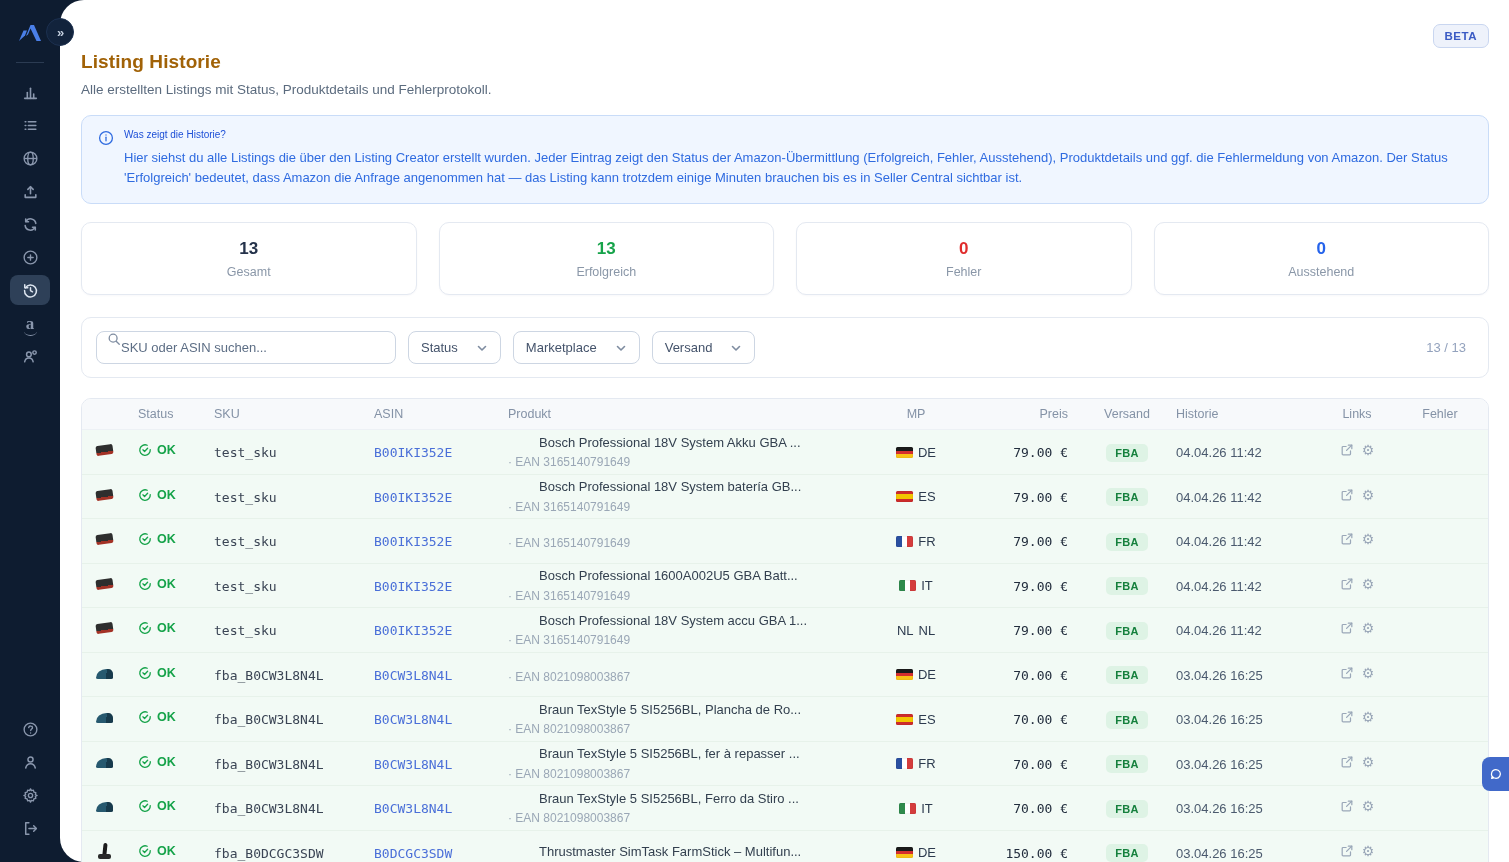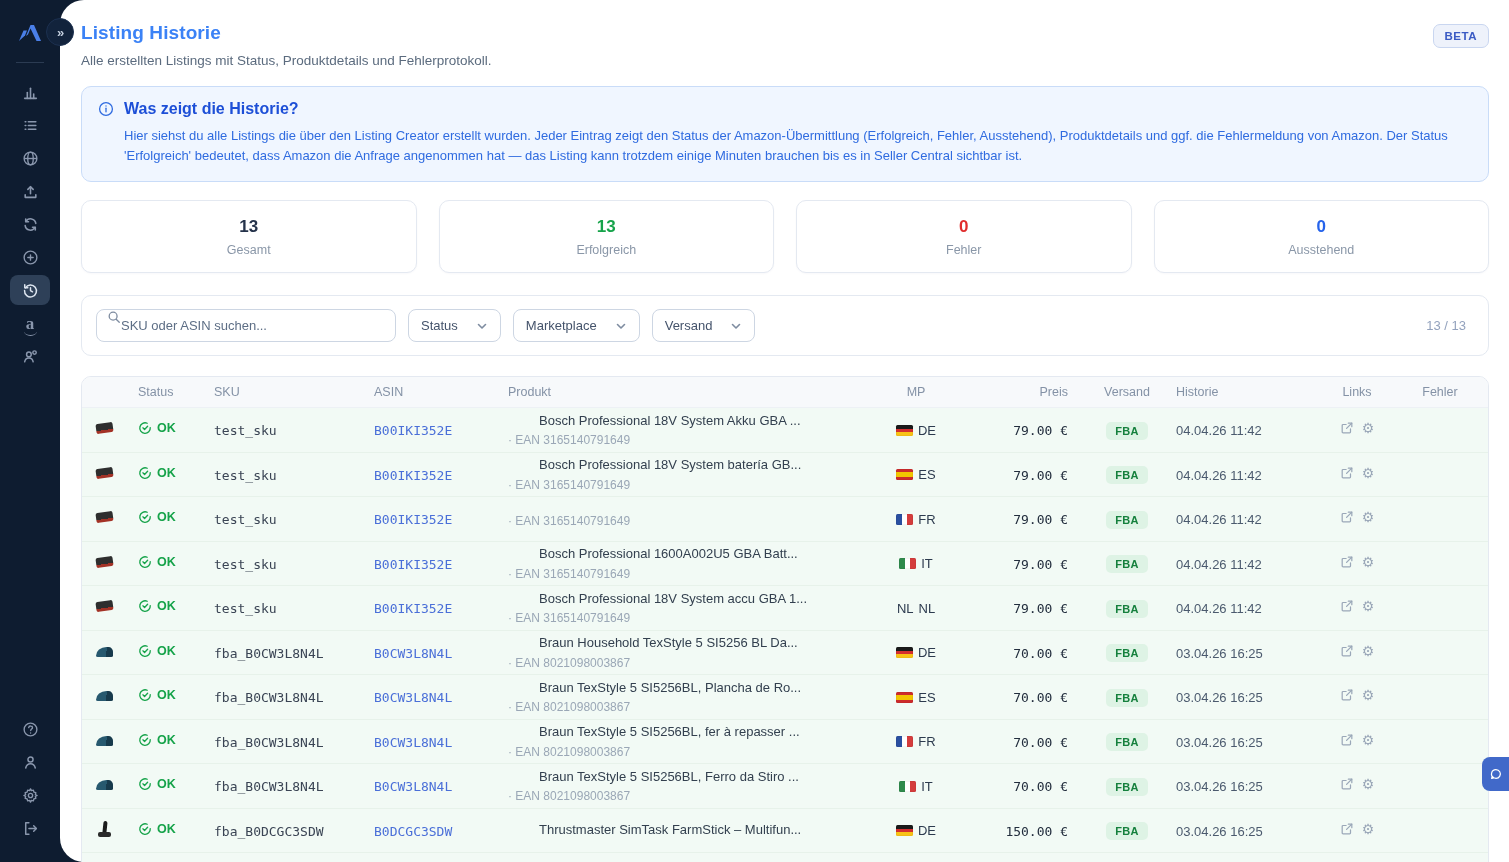--- a/index.html
+++ b/index.html
@@ -35,33 +35,33 @@
     font-size:13px; font-weight:700; z-index:6; cursor:pointer; letter-spacing:-1px;
     border:1px solid #1d3150;
   }
   
   .main {
     position:absolute; left:60px; top:0; right:0; bottom:0;
     background:#ffffff; border-radius:24px 0 0 24px;
     padding:22px 20px 0 21px; overflow:hidden;
   }
   .page-header { display:flex; align-items:flex-start; justify-content:space-between; }
-  .page-title { font-size:19px; font-weight:700; color:#3b82f6; letter-spacing:.1px; }
+  .page-title { font-size:19px; font-weight:700; color:#a16207; letter-spacing:.1px;margin-top:29px; }
   .page-subtitle { font-size:13.5px; color:#5b6b7e; margin-top:9px; }
   .beta-badge {
     font-size:11.5px; font-weight:700; color:#3b5bc4; letter-spacing:.5px;
     background:#eef2fb; border:1px solid #c9d6f0; border-radius:7px; padding:5px 11px; margin-top:2px;
   }
   
   .info-banner {
     margin-top:18px; background:#f0f6ff; border:1px solid #c9dcf8; border-radius:10px;
     padding:13px 16px 15px; display:flex; gap:10px;
   }
   .info-icon { width:16px; height:16px; flex:0 0 16px; color:#2f6be0; margin-top:1px; }
-  .info-title { font-size:16px; font-weight:700; color:#1d4fd7; margin-bottom:8px; }
+  .info-title { font-size:10px; font-weight:400; color:#1d4fd7; margin-bottom:8px; }
   .info-body  { font-size:13px; color:#2f6be0; line-height:1.55; max-width:1370px; }
   
   .stats-row { display:flex; gap:22px; margin-top:18px; }
   .stat-card {
     flex:1; background:#fff; border:1px solid #e4e9f1; border-radius:10px;
     height:73px; display:flex; flex-direction:column; align-items:center; justify-content:center;
     box-shadow:0 1px 2px rgba(20,40,80,.03);
   }
   .stat-value { font-size:17px; font-weight:700; }
   .stat-label { font-size:12.5px; color:#8a97a8; margin-top:6px; }
@@ -611,21 +611,20 @@
         <span>OK</span>
       </span>
     </div>
     <div class="cell c-sku">
       <span class="mono sku-text">fba_B0CW3L8N4L</span>
     </div>
     <div class="cell c-asin">
       <span class="mono asin-link">B0CW3L8N4L</span>
     </div>
     <div class="cell c-product">
-      <div class="product-name">Braun Household TexStyle 5 SI5256 BL Da...</div>
       <div class="product-ean">· EAN 8021098003867</div>
     </div>
     <div class="cell c-mp">
       <span class="flag flag-de"></span>
       <span class="mp-label">DE</span>
     </div>
     <div class="cell c-price">
       <span class="mono price-text">70.00 €</span>
     </div>
     <div class="cell c-versand">

